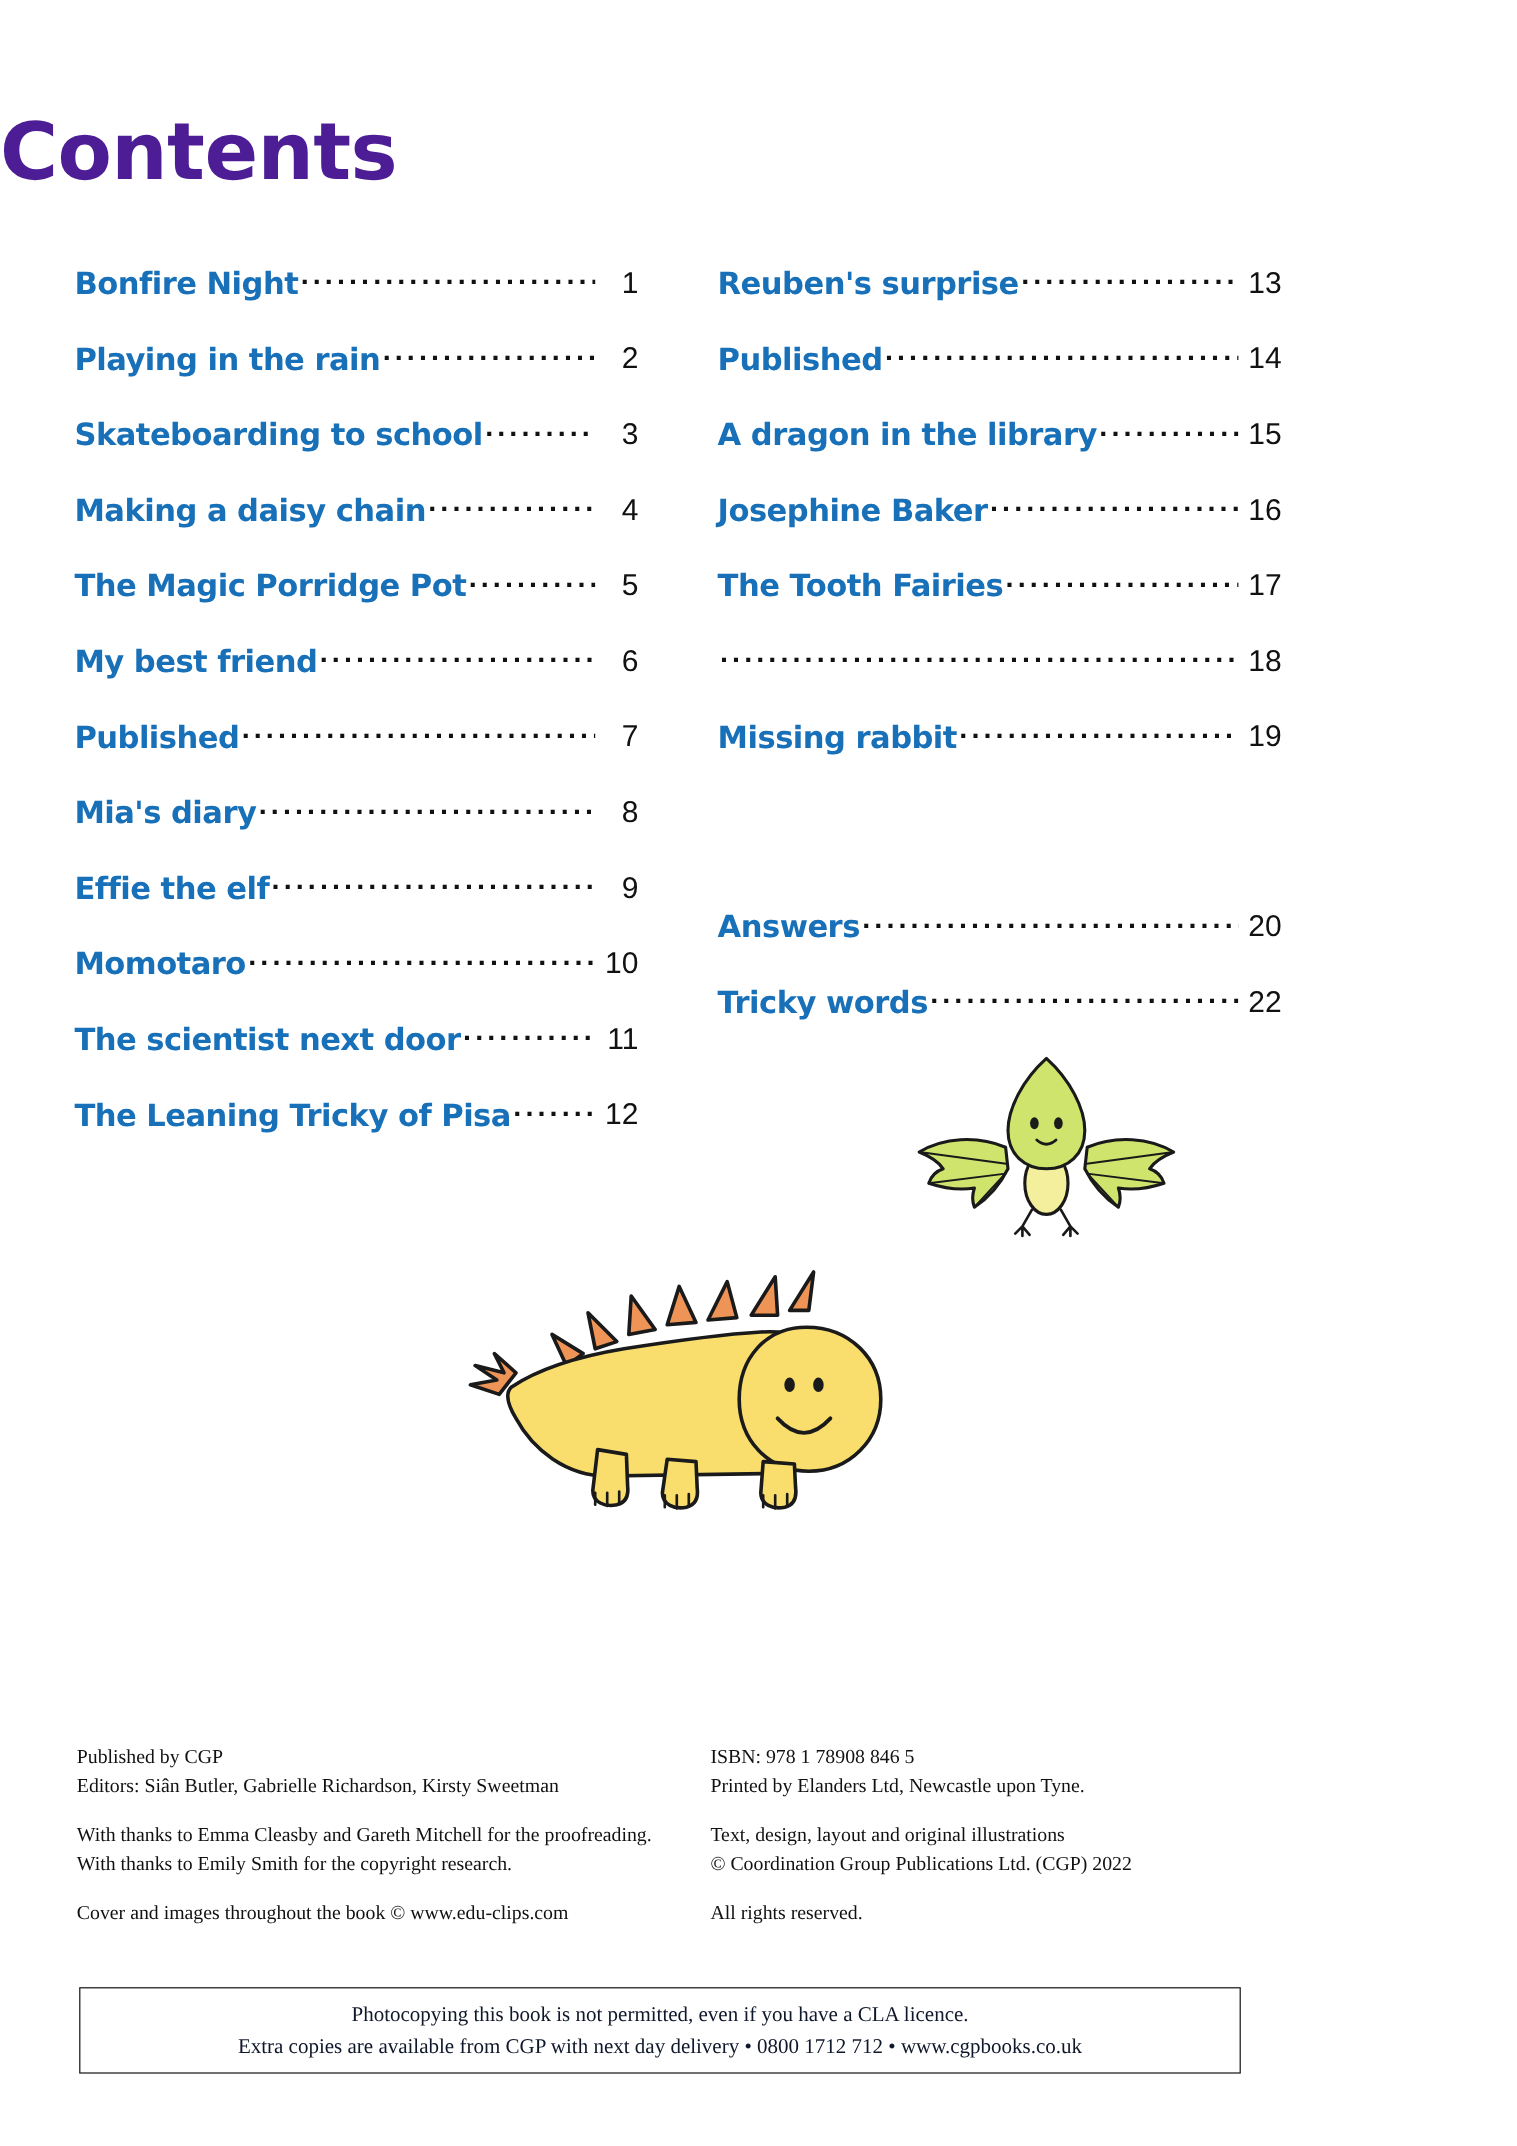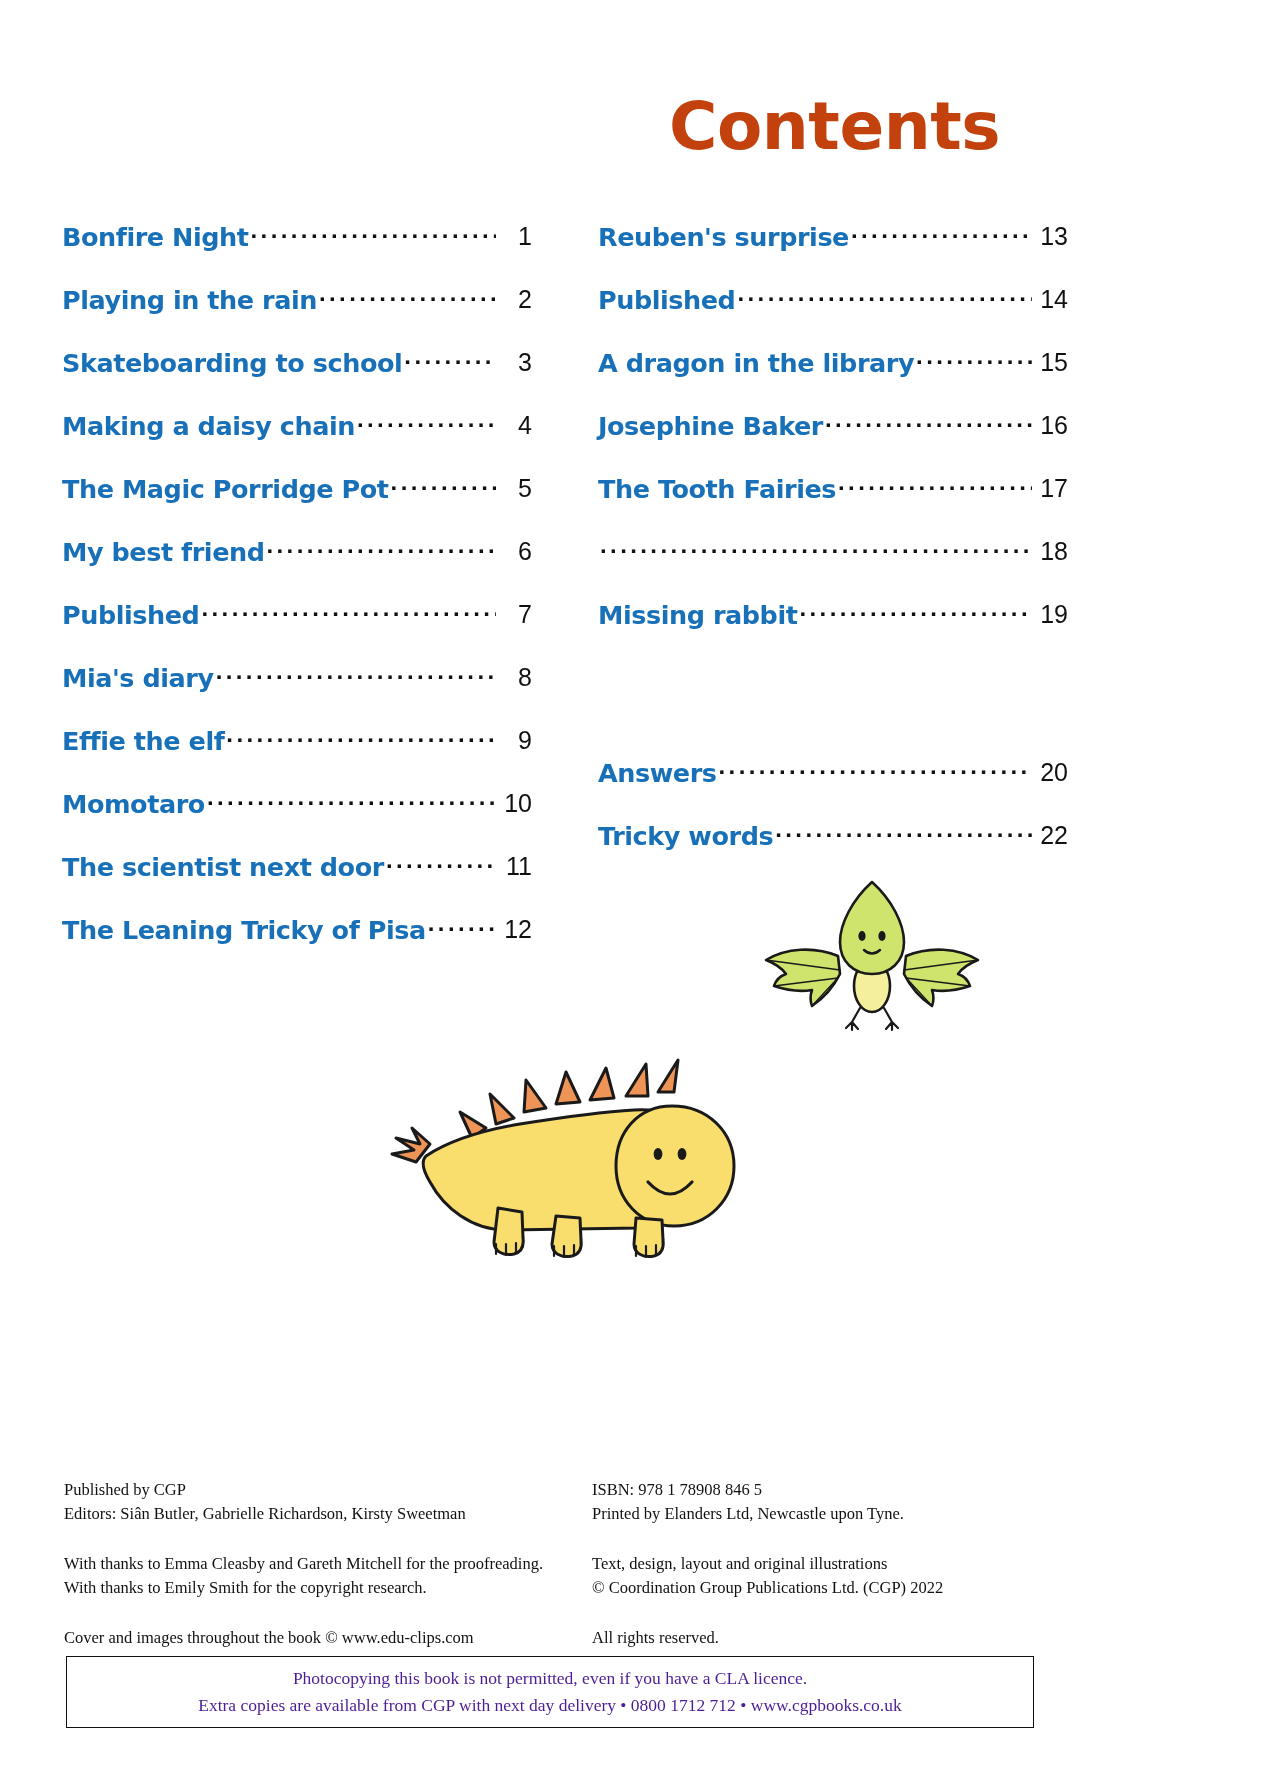--- a/index.html
+++ b/index.html
@@ -21,26 +21,26 @@
     height: 1788px;
     background: #ffffff;
   }
 
   
   .page-title {
     position: absolute;
     top: 88px;
     left: 0;
     width: 1000px;
-    text-align: right;
+    text-align: left;
     font-family: "DejaVu Sans", sans-serif;
     font-weight: bold;
     font-size: 66px;
     letter-spacing: -0.5px;
-    color: #c2410c;
+    color: #4c1d95;
   }
 
   
   .contents {
     position: absolute;
     top: 205px;
     left: 0;
     width: 1264px;
     height: 780px;
   }
@@ -125,40 +125,40 @@
   .imprint-col {
     position: absolute;
     top: 0;
     font-family: "Liberation Serif", serif;
     font-size: 16.5px;
     color: #111111;
     line-height: 1.45;
   }
   .imprint-left  { left: 64px; width: 520px; }
   .imprint-right { left: 592px; width: 520px; }
-  .imprint-block { margin-bottom: 17px; margin-top: 26px; }
+  .imprint-block { margin-bottom: 17px; }
   .imprint-block:last-child { margin-bottom: 0; }
   .imprint-line { white-space: nowrap; }
 
   
   .notice-box {
     position: absolute;
     left: 66px;
     top: 1656px;
     width: 968px;
     height: 72px;
     border: 1.5px solid #111111;
     box-sizing: border-box;
     display: flex;
     flex-direction: column;
     align-items: center;
     justify-content: center;
     font-family: "Liberation Serif", serif;
     font-size: 17.5px;
-    color: #4c1d95;
+    color: #0f172a;
     line-height: 1.55;
   }
   .notice-line { white-space: nowrap; }
 </style>
 </head>
 <body>
 
 <div class="page">
 
   <div class="page-title">Contents</div>

